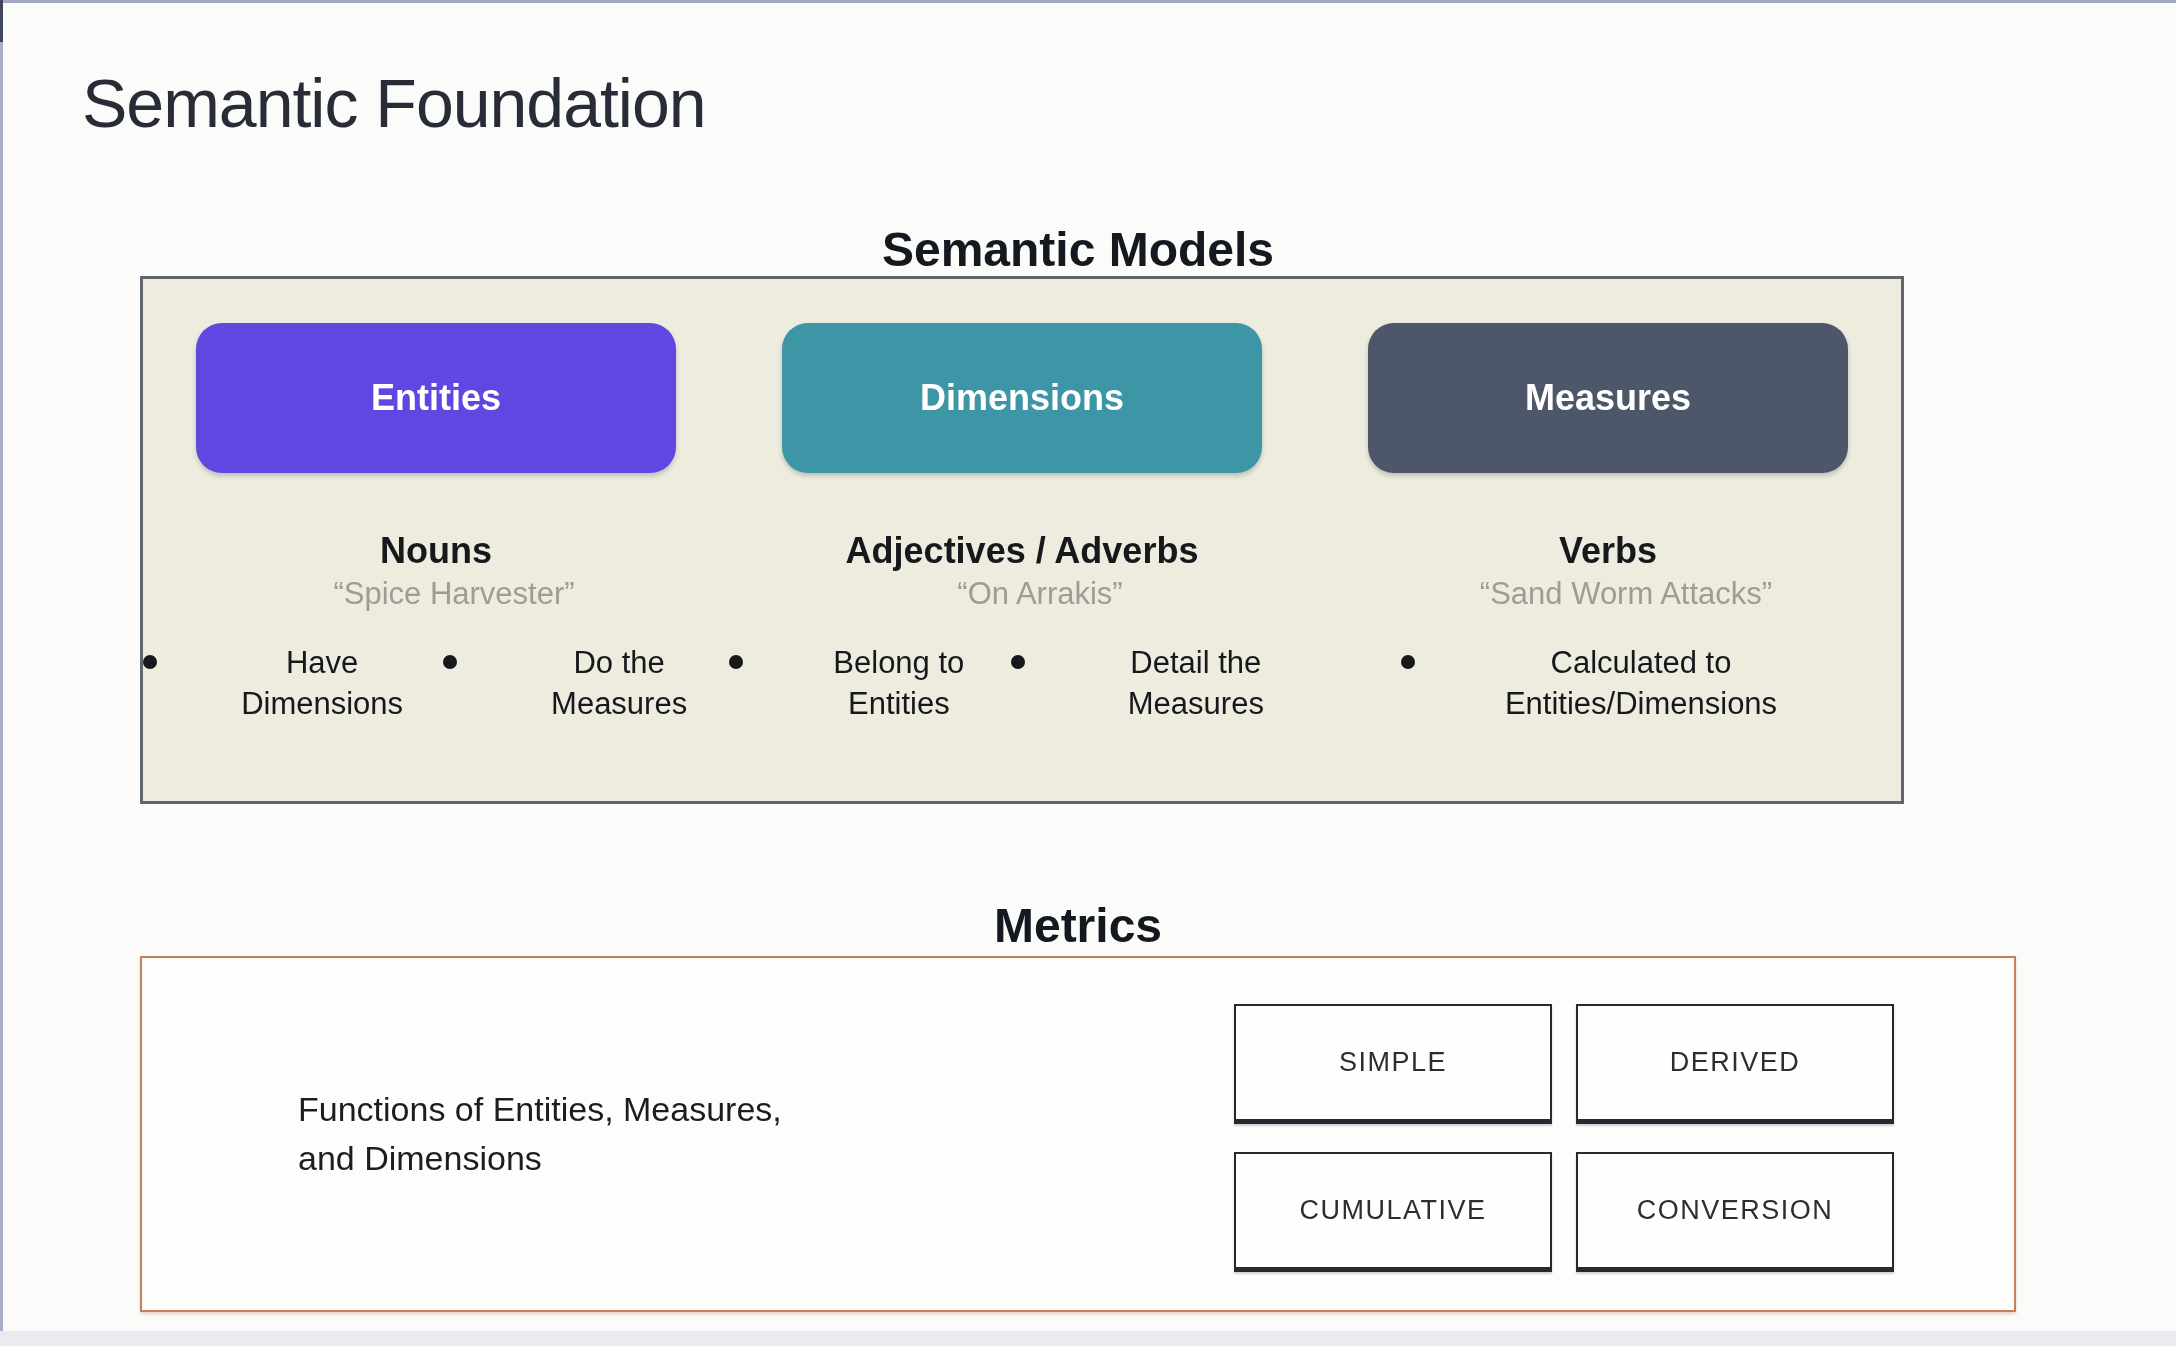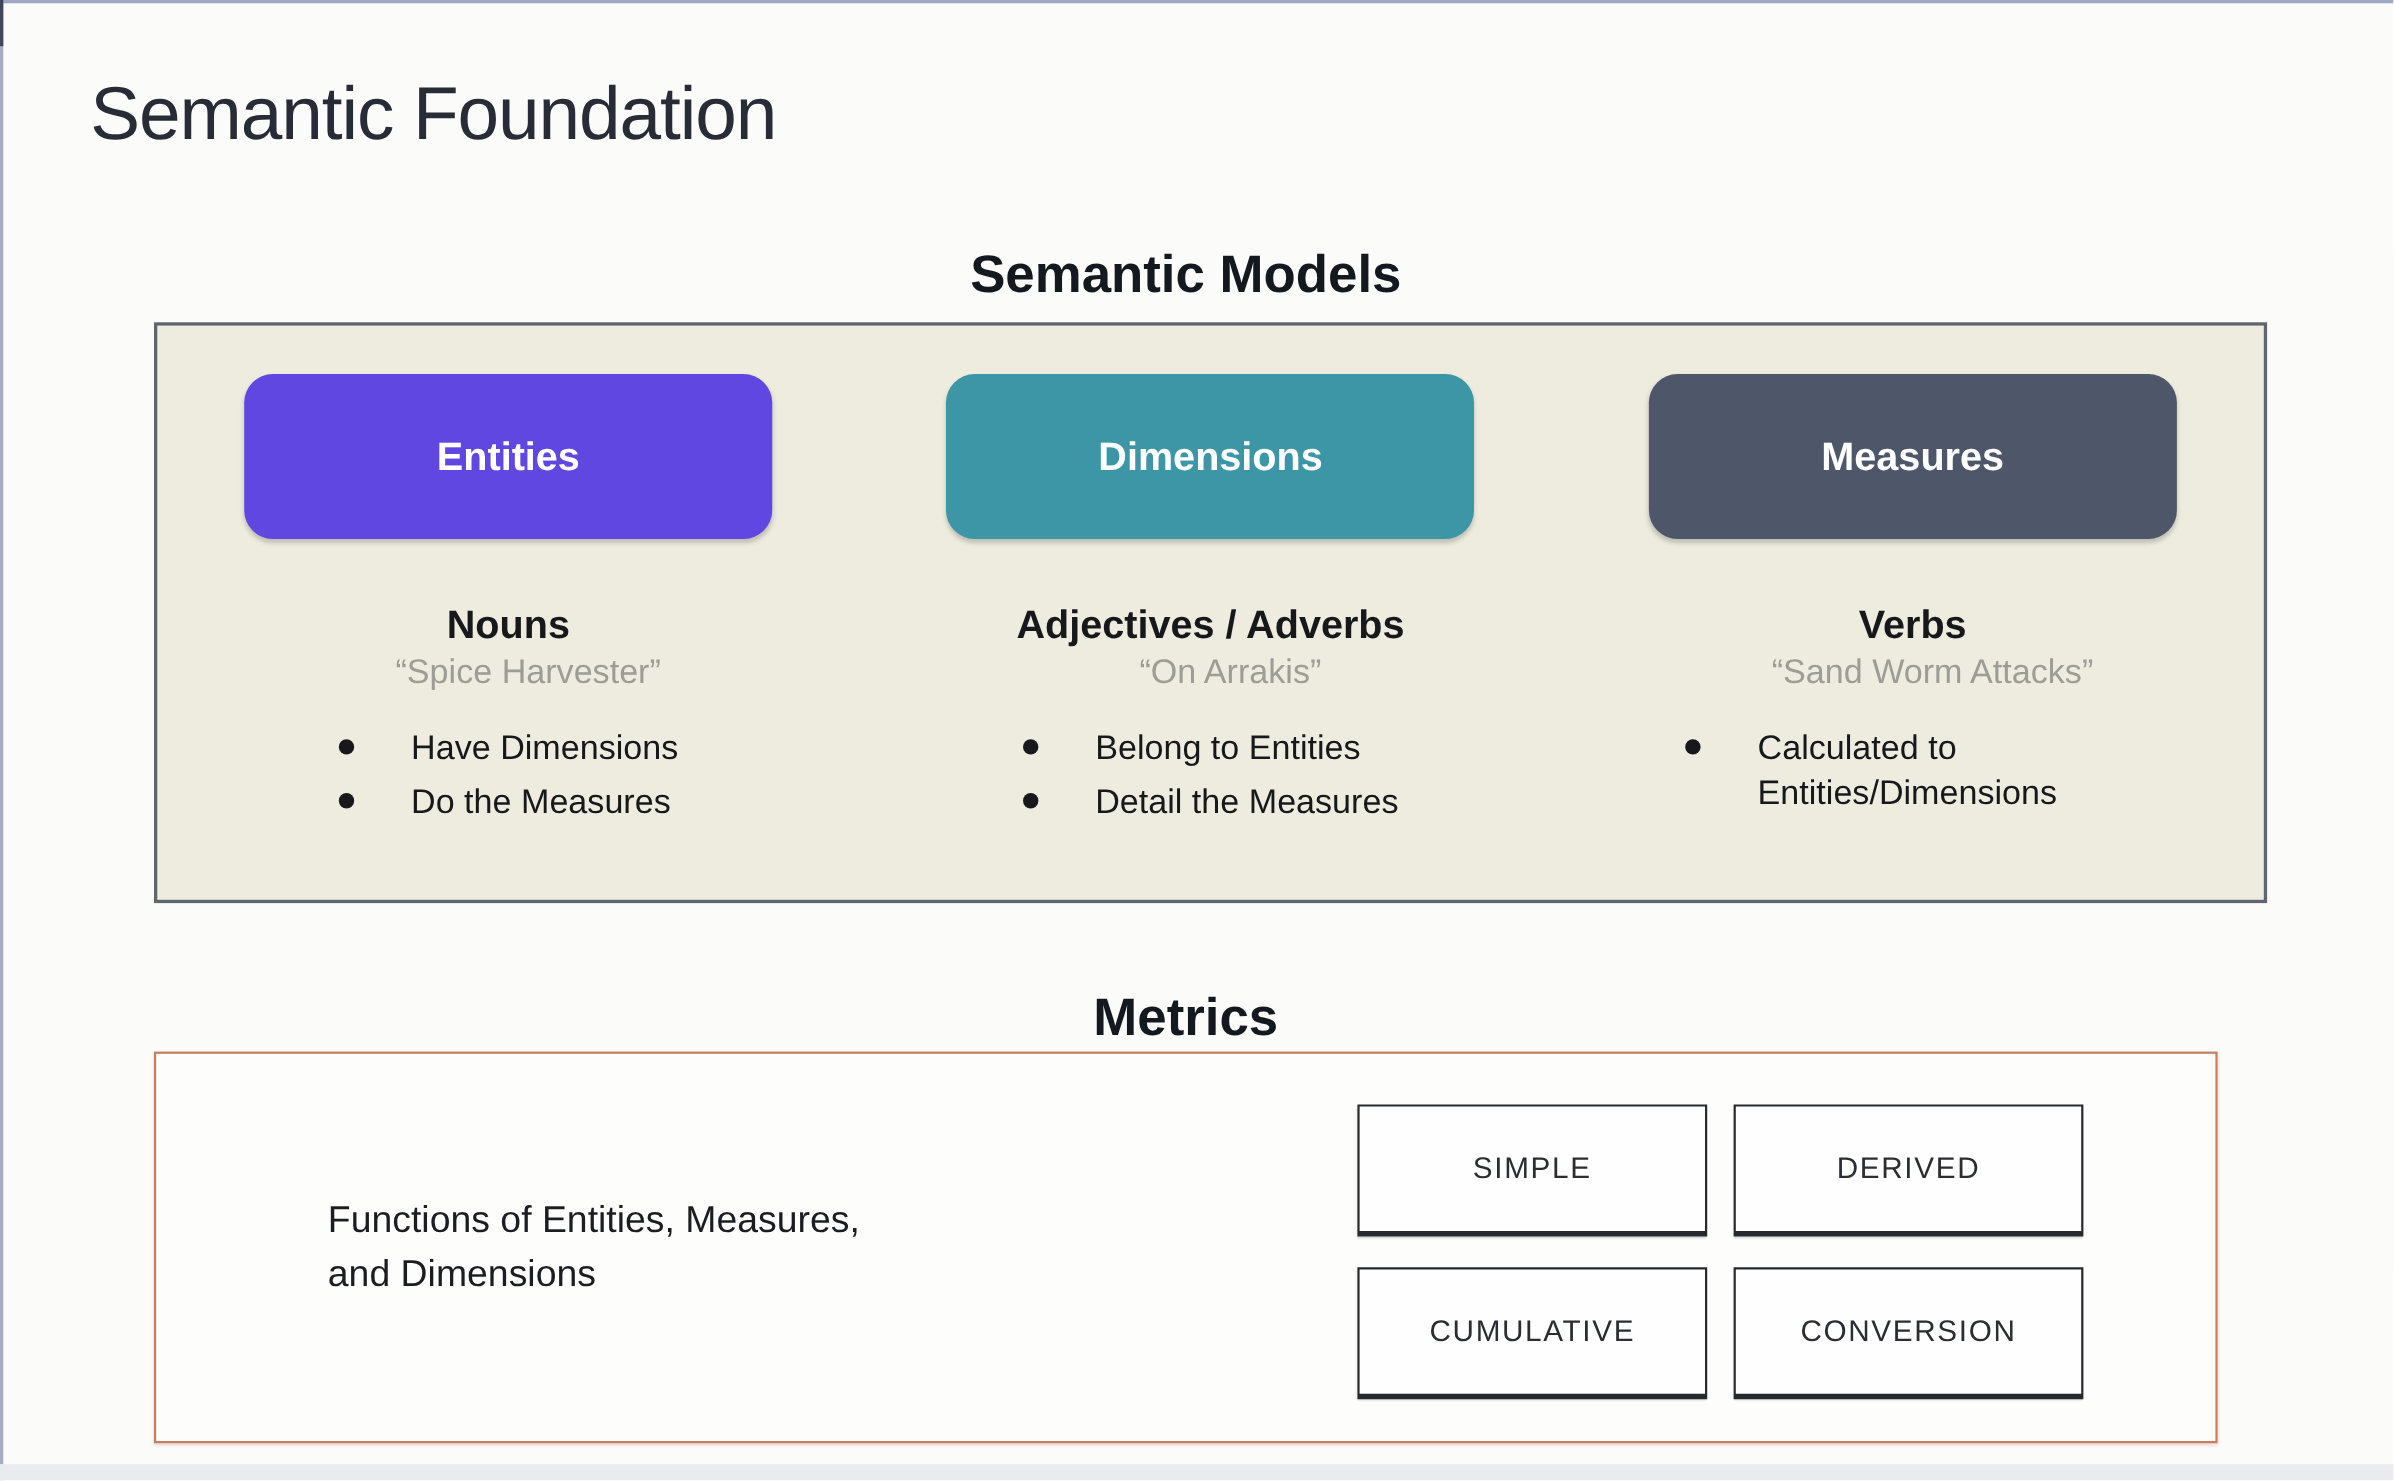--- a/index.html
+++ b/index.html
@@ -18,37 +18,37 @@
   }
 
   .section-heading{
     position:absolute;left:140px;width:1876px;text-align:center;
     font-size:48px;font-weight:700;color:#14181f;
   }
   .sm-heading{top:222px;}
   .metrics-heading{top:898px;}
 
   .sm-panel{
-    position:absolute;left:140px;top:293px;width:1921px;height:528px;
+    position:absolute;left:140px;top:276px;width:1764px;height:528px;
     background:#edecdf;border:3px solid #60666f;box-sizing:border-box;
-    display:flex;padding-top:44px;
+    display:flex;padding-top:44px;text-align:center;
   }
   .sm-col{flex:1;display:flex;flex-direction:column;align-items:center;}
   .pill{
     width:480px;height:150px;border-radius:26px;flex:none;
     display:flex;align-items:center;justify-content:center;
     color:#ffffff;font-size:36px;font-weight:700;
     box-shadow:0 3px 4px rgba(60,60,60,0.25);
   }
   .pill-entities{background:#6147e2;}
   .pill-measures{background:#4e5769;}
   .pill-dimensions{background:#3c96a6;}
   .role{margin-top:58px;font-size:36px;font-weight:700;color:#17181c;line-height:1.1;}
   .example{margin-top:5px;font-size:31px;color:#9d9d96;margin-left:36px;}
-  .bullets{margin-top:30px;display:flex;flex-direction:column;gap:8px;
+  .bullets{margin-top:30px;display:flex;flex-direction:row;gap:8px;
     font-size:31px;color:#17181c;line-height:1.35;}
   .bullet{display:flex;align-items:flex-start;}
   .dot{width:14px;height:14px;border-radius:50%;background:#17181c;
     margin-top:13px;margin-right:52px;flex:none;}
   .sm-col-measures .bullet-text{max-width:348px;}
 
   .metrics-panel{
     position:absolute;left:140px;top:956px;width:1876px;height:356px;
     background:#fdfdfb;border:2px solid #c87c60;box-sizing:border-box;
     box-shadow:0 2px 3px rgba(200,124,96,0.35);

